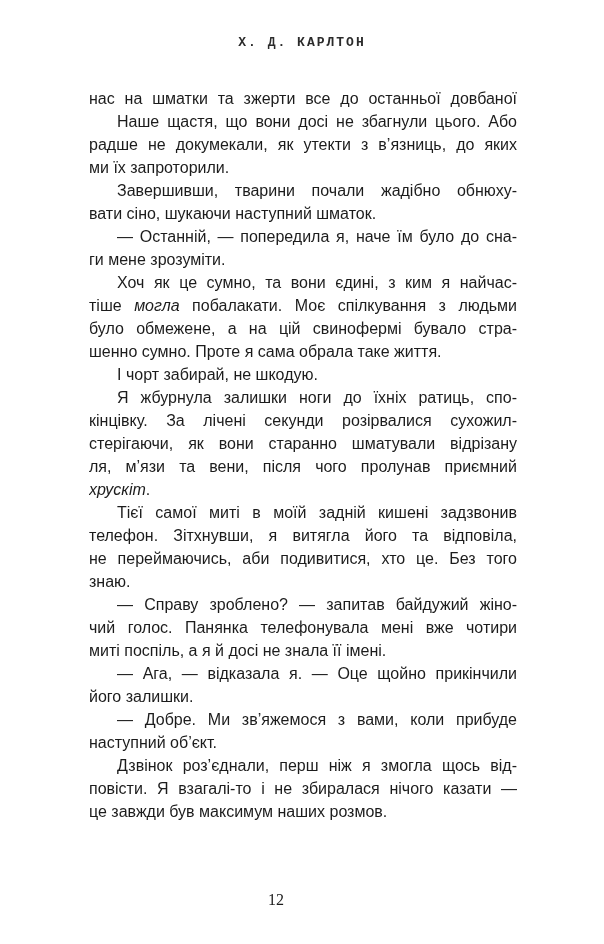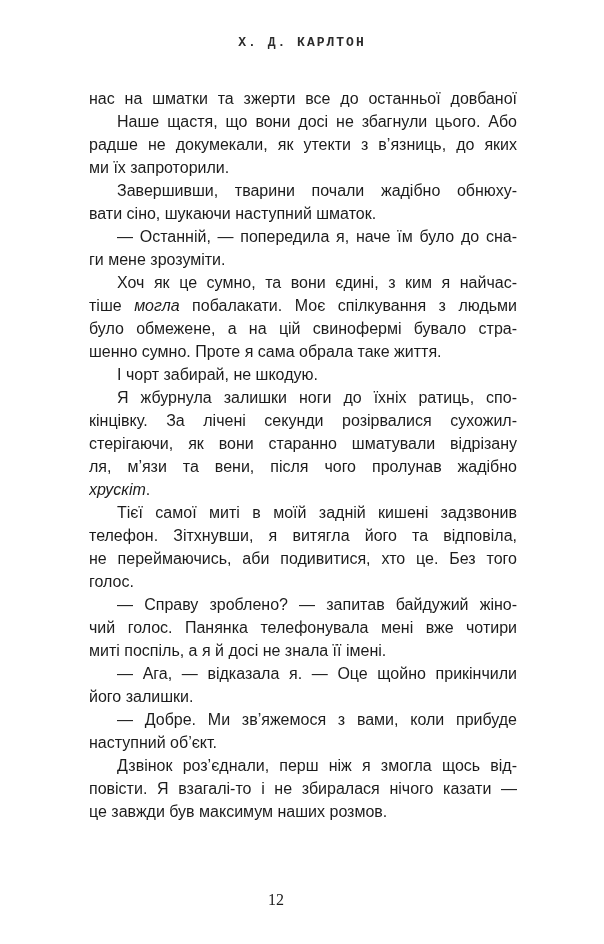--- a/index.html
+++ b/index.html
@@ -84,26 +84,26 @@
       <div class="line indent"><span>— Останній, — попередила я, наче їм було до сна-</span></div>
       <div class="line last"><span>ги мене зрозуміти.</span></div>
       <div class="line indent"><span>Хоч як це сумно, та вони єдині, з ким я найчас-</span></div>
       <div class="line"><span>тіше </span><em>могла</em><span> побалакати. Моє спілкування з людьми</span></div>
       <div class="line"><span>було обмежене, а на цій свинофермі бувало стра-</span></div>
       <div class="line last"><span>шенно сумно. Проте я сама обрала таке життя.</span></div>
       <div class="line last indent"><span>І чорт забирай, не шкодую.</span></div>
       <div class="line indent"><span>Я жбурнула залишки ноги до їхніх ратиць, спо-</span></div>
       <div class="line"><span>кінцівку. За лічені секунди розірвалися сухожил-</span></div>
       <div class="line"><span>стерігаючи, як вони старанно шматували відрізану</span></div>
-      <div class="line"><span>ля, м’язи та вени, після чого пролунав жадібно</span></div>
+      <div class="line"><span>ля, м’язи та вени, після чого пролунав приємний</span></div>
       <div class="line last"><em>хрускіт</em><span>.</span></div>
       <div class="line indent"><span>Тієї самої миті в моїй задній кишені задзвонив</span></div>
       <div class="line"><span>телефон. Зітхнувши, я витягла його та відповіла,</span></div>
       <div class="line"><span>не переймаючись, аби подивитися, хто це. Без того</span></div>
-      <div class="line last"><span>голос.</span></div>
+      <div class="line last"><span>знаю.</span></div>
       <div class="line indent"><span>— Справу зроблено? — запитав байдужий жіно-</span></div>
       <div class="line"><span>чий голос. Панянка телефонувала мені вже чотири</span></div>
       <div class="line last"><span>миті поспіль, а я й досі не знала її імені.</span></div>
       <div class="line indent"><span>— Ага, — відказала я. — Оце щойно прикінчили</span></div>
       <div class="line last"><span>його залишки.</span></div>
       <div class="line indent"><span>— Добре. Ми зв’яжемося з вами, коли прибуде</span></div>
       <div class="line last"><span>наступний об’єкт.</span></div>
       <div class="line indent"><span>Дзвінок роз’єднали, перш ніж я змогла щось від-</span></div>
       <div class="line"><span>повісти. Я взагалі-то і не збиралася нічого казати —</span></div>
       <div class="line last"><span>це завжди був максимум наших розмов.</span></div>

